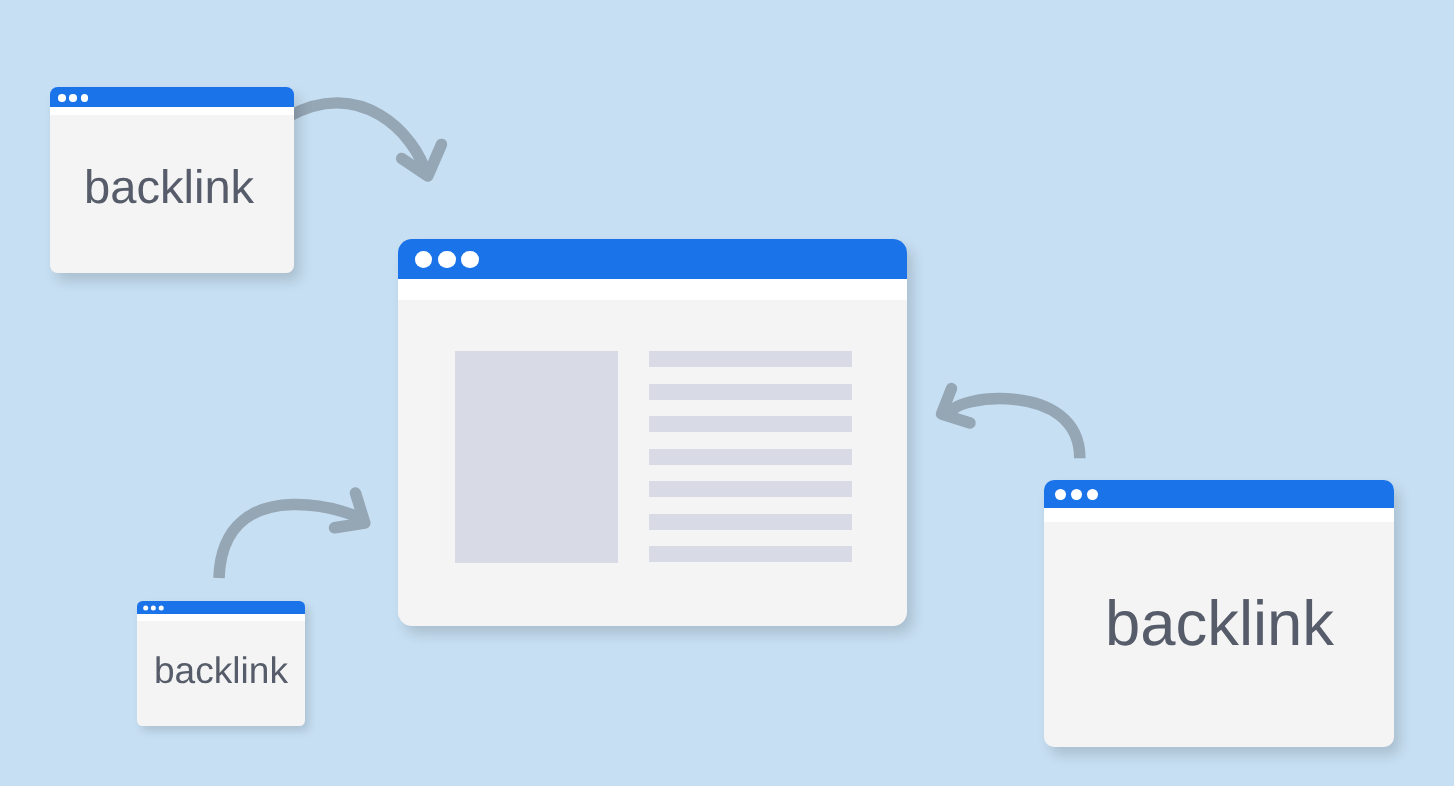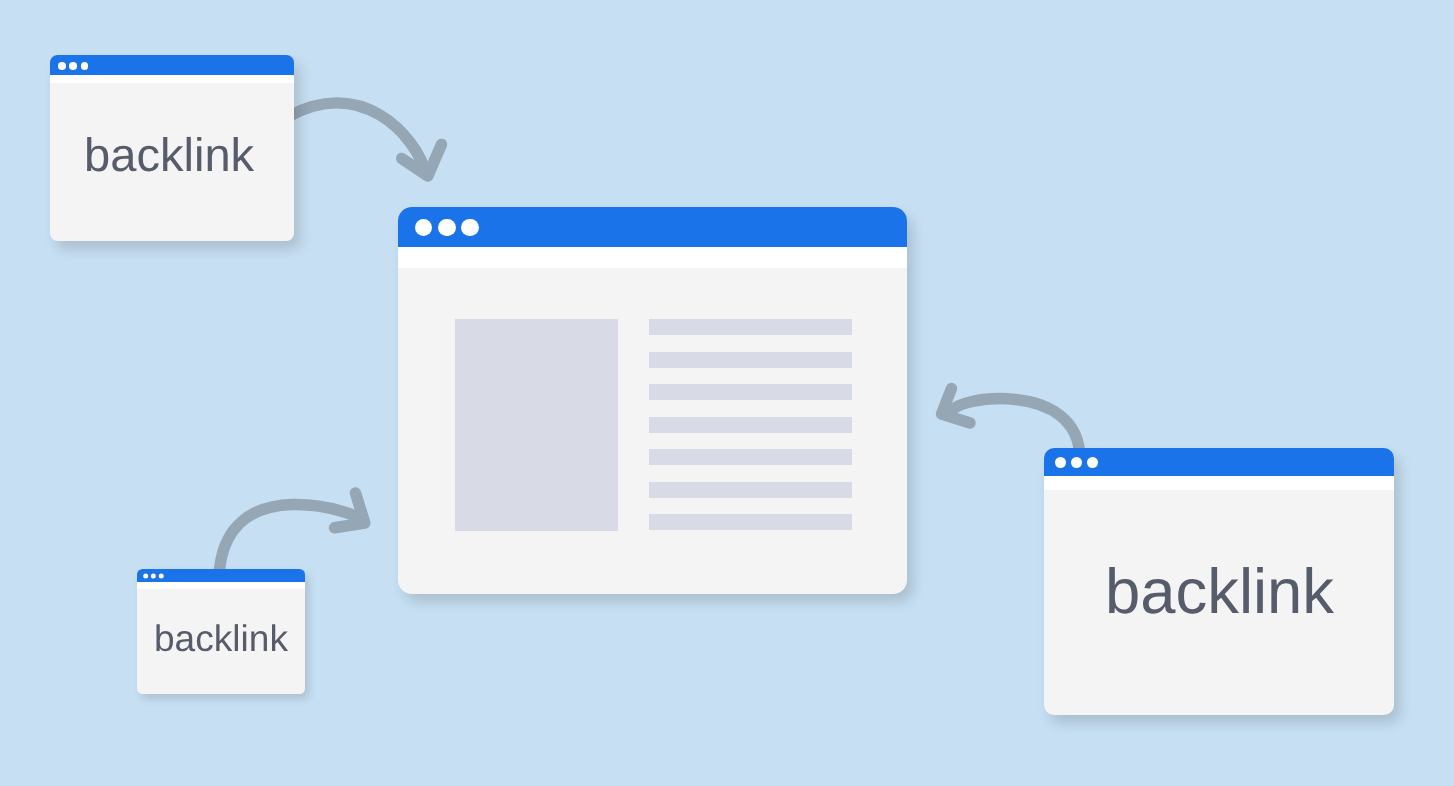--- a/index.html
+++ b/index.html
@@ -1,20 +1,20 @@
 <!DOCTYPE html>
 <html style="--bg: #c6dff2; --accent: #1a73e8; --text: #565c69; --arrow: #95a6b5; --placeholder: #d8dbe6; --card: #f4f4f5; --addr: #ffffff; --dot: #ffffff;"><head>
 <meta charset="utf-8">
 <title>backlink diagram</title>
 <style>
   html,body{margin:0;padding:0;}
   html{--bg:#c6dff2;--accent:#1a73e8;--text:#565c69;--arrow:#95a6b5;--placeholder:#d8dbe6;--card:#f4f4f5;--addr:#fff;--dot:#fff;}
   body{width:1454px;height:786px;overflow:hidden;font-family:"Liberation Sans",sans-serif;background:var(--bg);}
   #stage{position:relative;width:1454px;height:786px;background:var(--bg);}
-  .win{position:absolute;border-radius:7.5px;background:var(--card);overflow:hidden;box-shadow:6px 8px 13px rgba(0,0,0,0.14);}
+  .win{position:absolute;border-radius:7.5px;background:var(--card);overflow:hidden;box-shadow:6px 8px 13px rgba(0,0,0,0.14);margin-top:32px;}
   .win .tbar{position:absolute;left:0;top:0;width:100%;background:var(--accent);}
   .win .tbar .dot{position:absolute;border-radius:50%;background:var(--dot);}
   .win .urlbar{position:absolute;left:0;width:100%;background:var(--addr);}
   .win .label{position:absolute;color:var(--text);white-space:nowrap;-webkit-font-smoothing:antialiased;text-rendering:geometricPrecision;will-change:transform;transform:translateZ(0);}
   .ph-img{position:absolute;background:var(--placeholder);}
   .ph-line{position:absolute;background:var(--placeholder);}
   #win-tl{box-shadow:6px 8px 13px rgba(0,0,0,0.14);}
   #win-bl{box-shadow:4px 5px 9px rgba(0,0,0,0.13);}
   #win-r{box-shadow:6px 8px 13px rgba(0,0,0,0.14);}
   svg.arrow{position:absolute;overflow:visible;z-index:0;}

